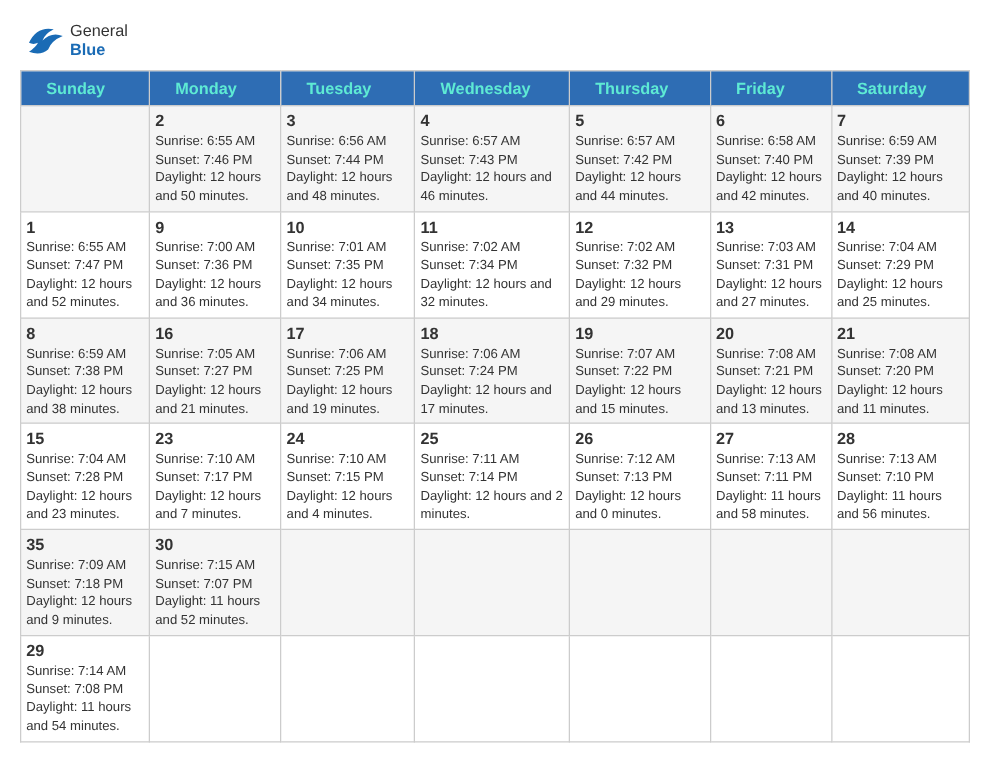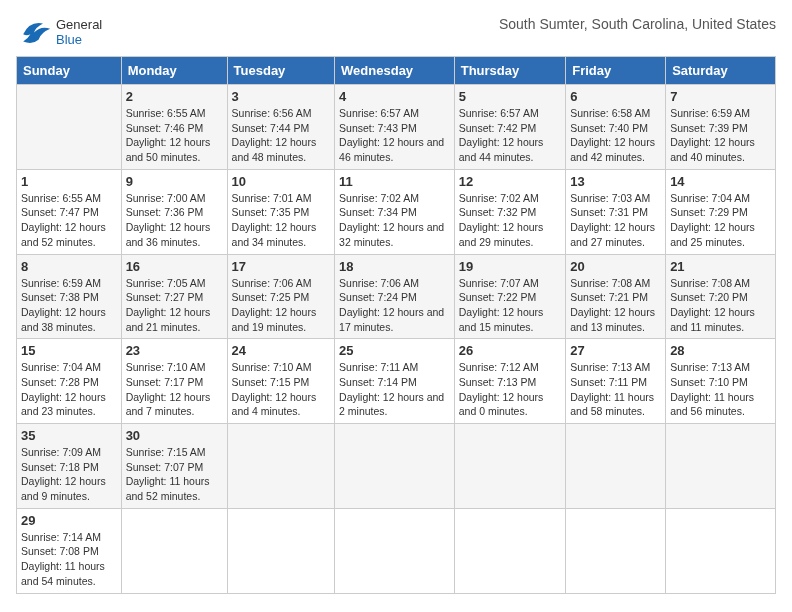--- a/index.html
+++ b/index.html
@@ -37,22 +37,22 @@
       font-size: 14px;
       color: #555;
     }
     table {
       width: 100%;
       border-collapse: collapse;
       font-size: 11px;
     }
     thead tr th {
       background-color: #2e6db4;
-      color: #ffffff;
-      padding: 6px 6px;
+      color: #5eead4;
+      padding: 6px 20px;
       text-align: left;
       font-size: 13px;
       font-weight: bold;
       border: 1px solid #ccc;
     }
     tbody tr td {
       border: 1px solid #ccc;
       vertical-align: top;
       padding: 4px;
       min-height: 70px;
@@ -82,25 +82,24 @@
 </head>
 <body>
 
 <div class="header-area">
   <div class="logo">
     <svg class="logo-bird" viewBox="0 0 40 35" xmlns="http://www.w3.org/2000/svg">
       <path d="M8 20 Q15 5 30 8 Q22 12 20 18 Q28 10 38 14 Q28 18 25 26 Q18 32 8 28 Q14 24 16 20 Q12 22 8 20Z" fill="#1a6bb5"></path>
     </svg>
     <div>
       <div style="font-size:13px;font-weight:normal;color:#333;">General</div>
-      <div style="font-size:13px;font-weight:normal;color:#1a6bb5;">Blue</div>
+      <div style="font-size:13px;font-weight:bold;color:#1a6bb5;">Blue</div>
     </div>
   </div>
   <div class="title-area">
-    <div class="subtitle">South Sumter, South Carolina, United States</div>
   </div>
 </div>
 
 <table>
   <thead>
     <tr id="thead-row">
     <th>Sunday</th>
         <th>Monday</th>
         <th>Tuesday</th>
         <th>Wednesday</th>

